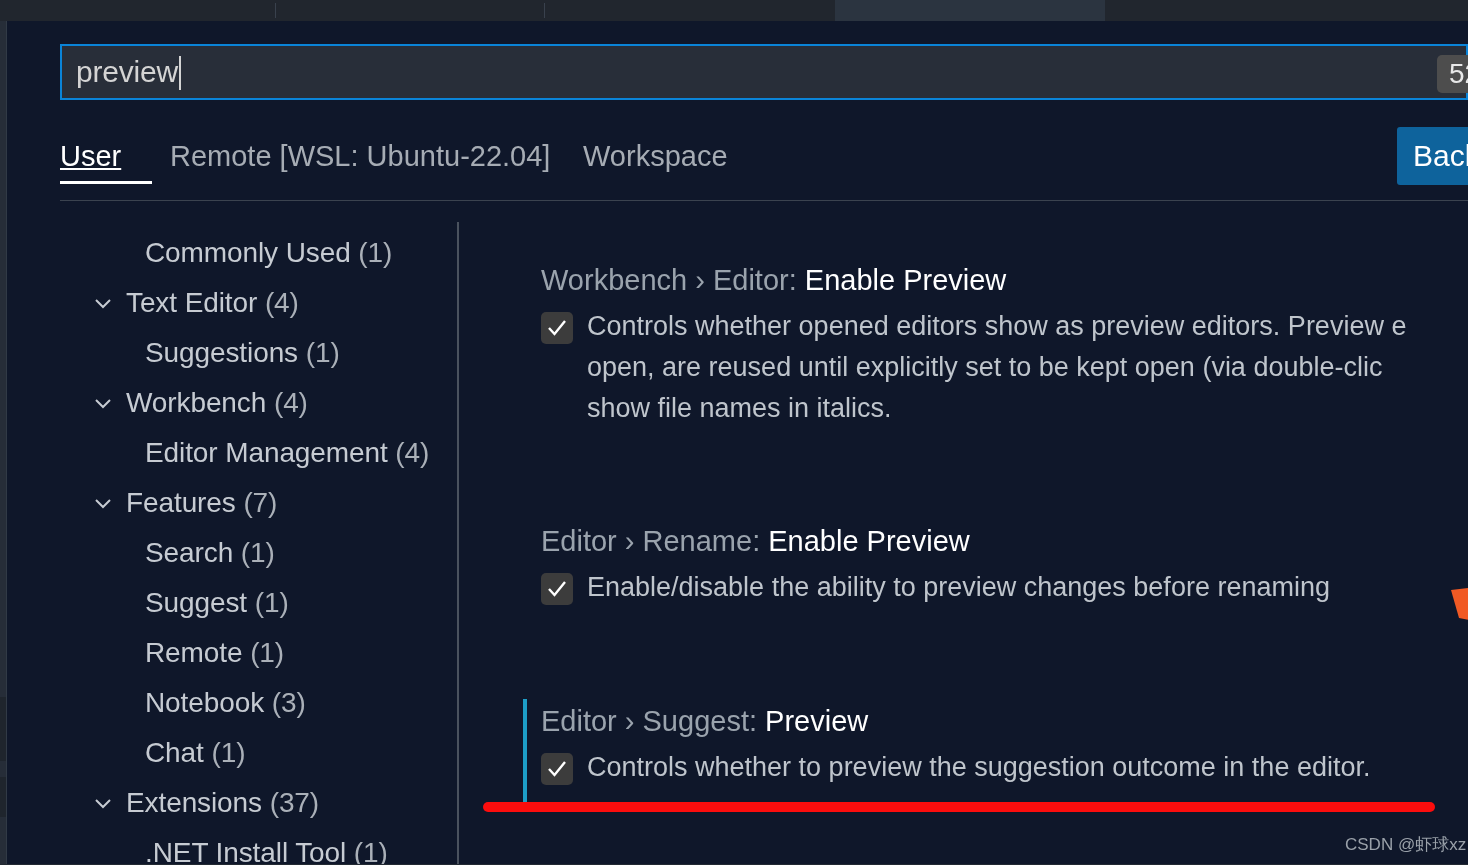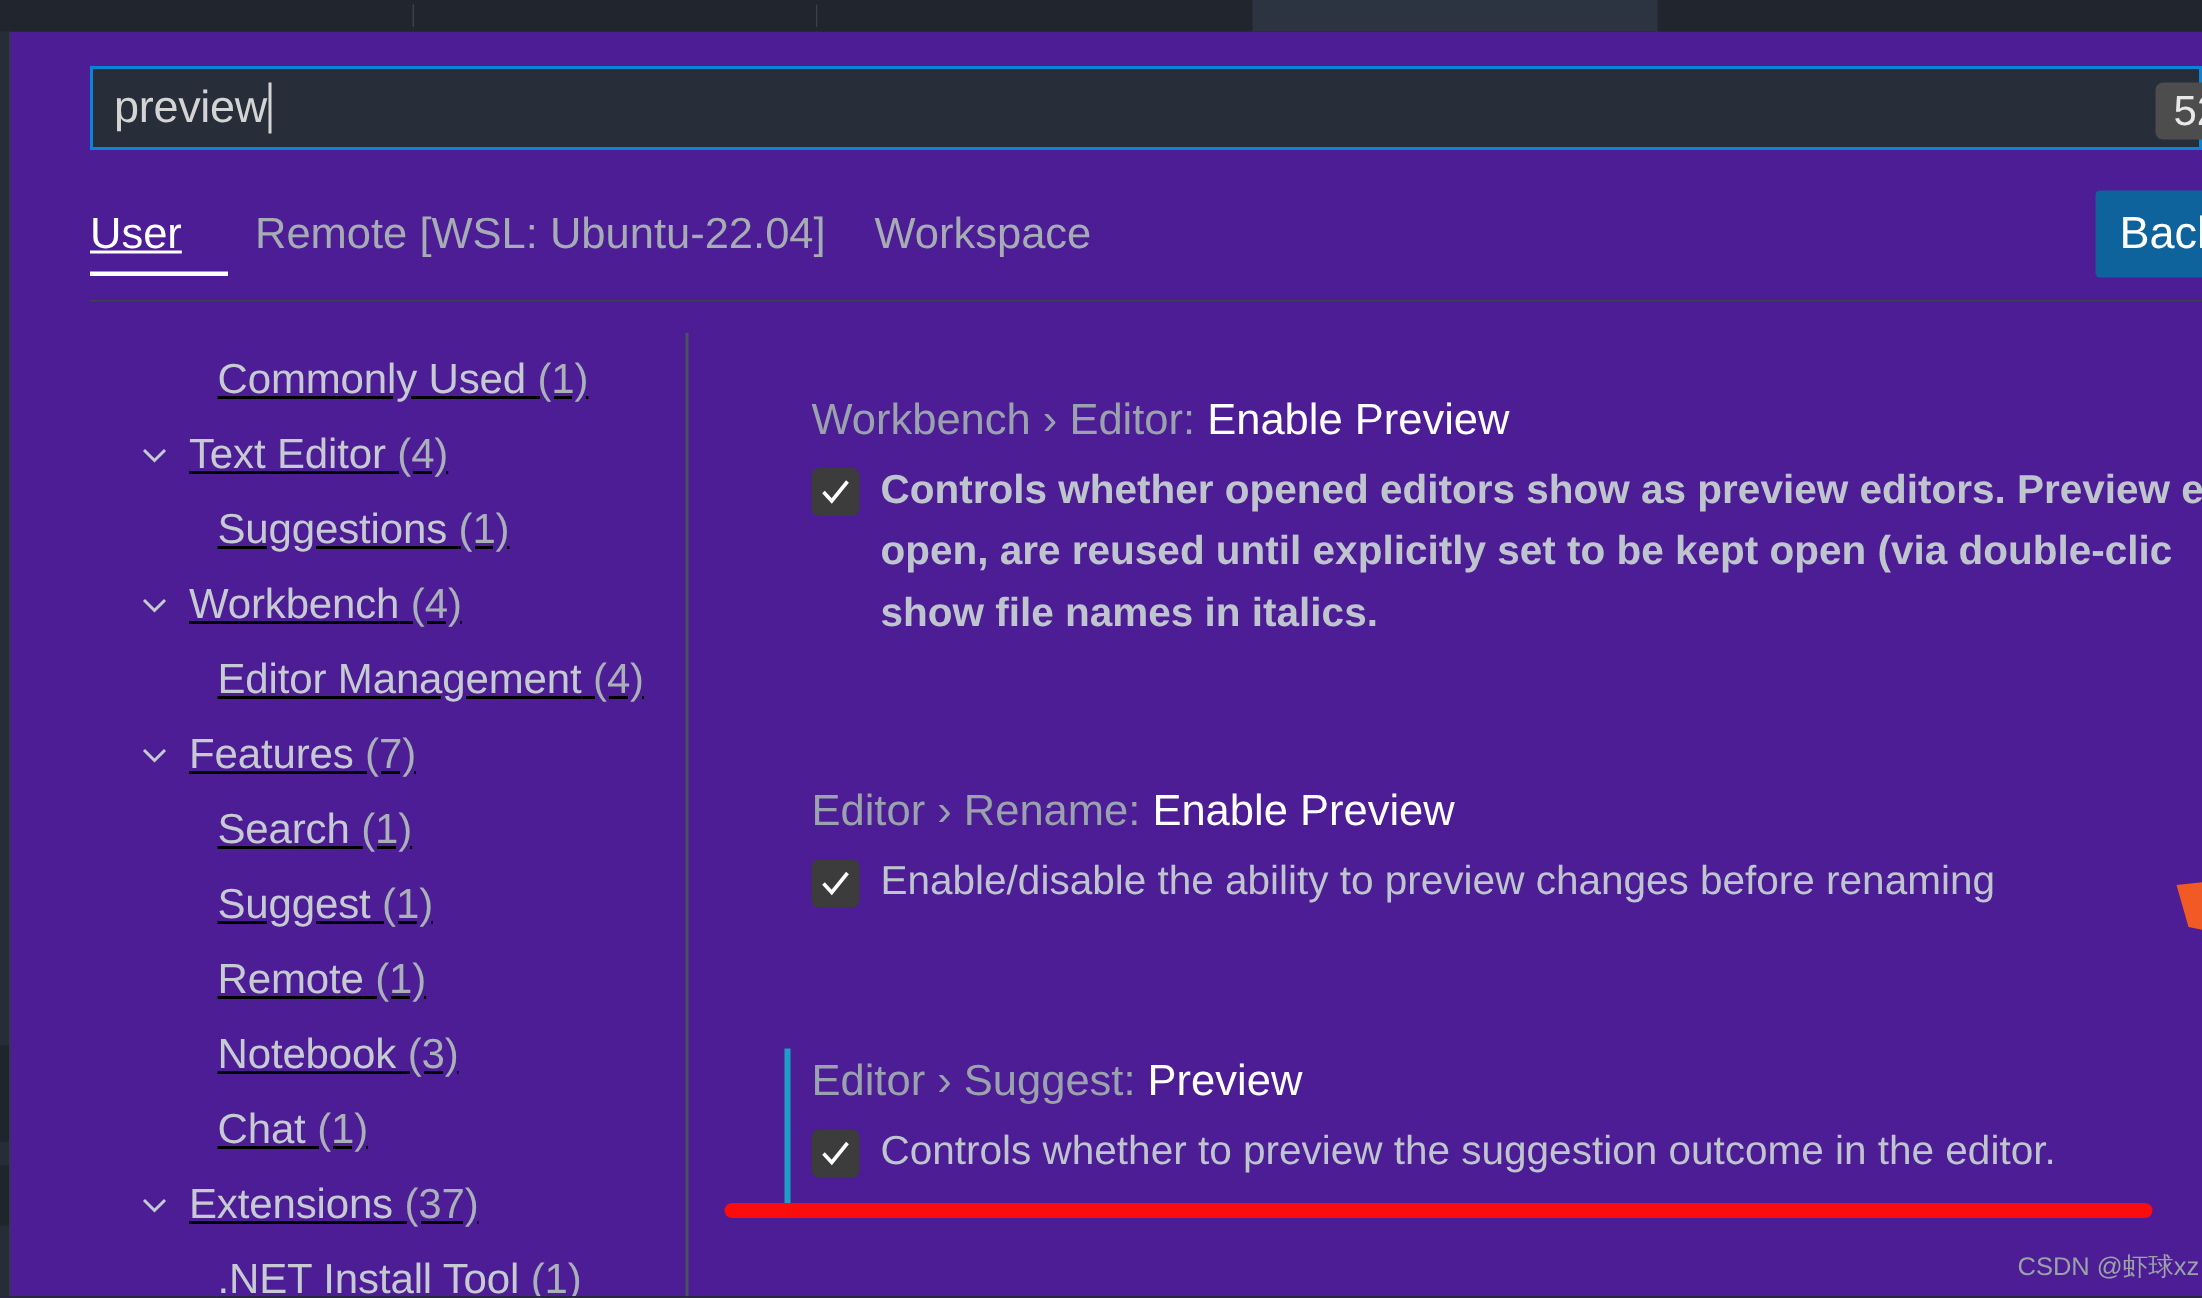--- a/index.html
+++ b/index.html
@@ -12,21 +12,21 @@
     height: 865px;
     overflow: hidden;
     font-family: "Liberation Sans", sans-serif;
     color: #ccccccc;
     position: relative;
   }
   #root {
     position: relative;
     width: 1468px;
     height: 865px;
-    background: #4c1d95;
+    background: #0f172a;
     overflow: hidden;
   }
 
   
   .tabstrip {
     position: absolute;
     left: 0; top: 0;
     width: 1468px; height: 21px;
     background: #21262e;
   }
@@ -162,21 +162,20 @@
     width: 397px;
     height: 637px;
     overflow: hidden;
   }
   .tree-item {
     position: relative;
     height: 50px;
     display: flex;
     align-items: center;
     white-space: nowrap;
-    text-decoration: underline;
   }
   .tree-item .chev {
     position: absolute;
     left: 32px;
     top: 50%;
     transform: translateY(-50%);
     width: 22px;
     height: 22px;
     display: block;
   }
@@ -389,21 +388,21 @@
   <div class="settings">
 
     <div class="setting" style="position:absolute;top:30px;left:0;width:985px;">
       <div class="setting-title"><span>Workbench › Editor: </span><b>Enable Preview</b></div>
       <div class="setting-body">
         <div class="checkbox">
           <svg width="24" height="24" viewBox="0 0 24 24">
               <path d="M4 12 L9.5 18 L20 5" fill="none" stroke="#ffffff" stroke-width="2.4"></path>
             </svg>
         </div>
-        <div class="setting-desc" style="max-width:985px;font-weight:bold;">Controls whether opened editors show as preview editors. Preview e
+        <div class="setting-desc" style="max-width:985px;">Controls whether opened editors show as preview editors. Preview e
 open, are reused until explicitly set to be kept open (via double-clic
 show file names in italics.</div>
       </div>
     </div>
 
     <div class="setting" style="position:absolute;top:291px;left:0;width:985px;">
       <div class="setting-title"><span>Editor › Rename: </span><b>Enable Preview</b></div>
       <div class="setting-body">
         <div class="checkbox">
           <svg width="24" height="24" viewBox="0 0 24 24">

